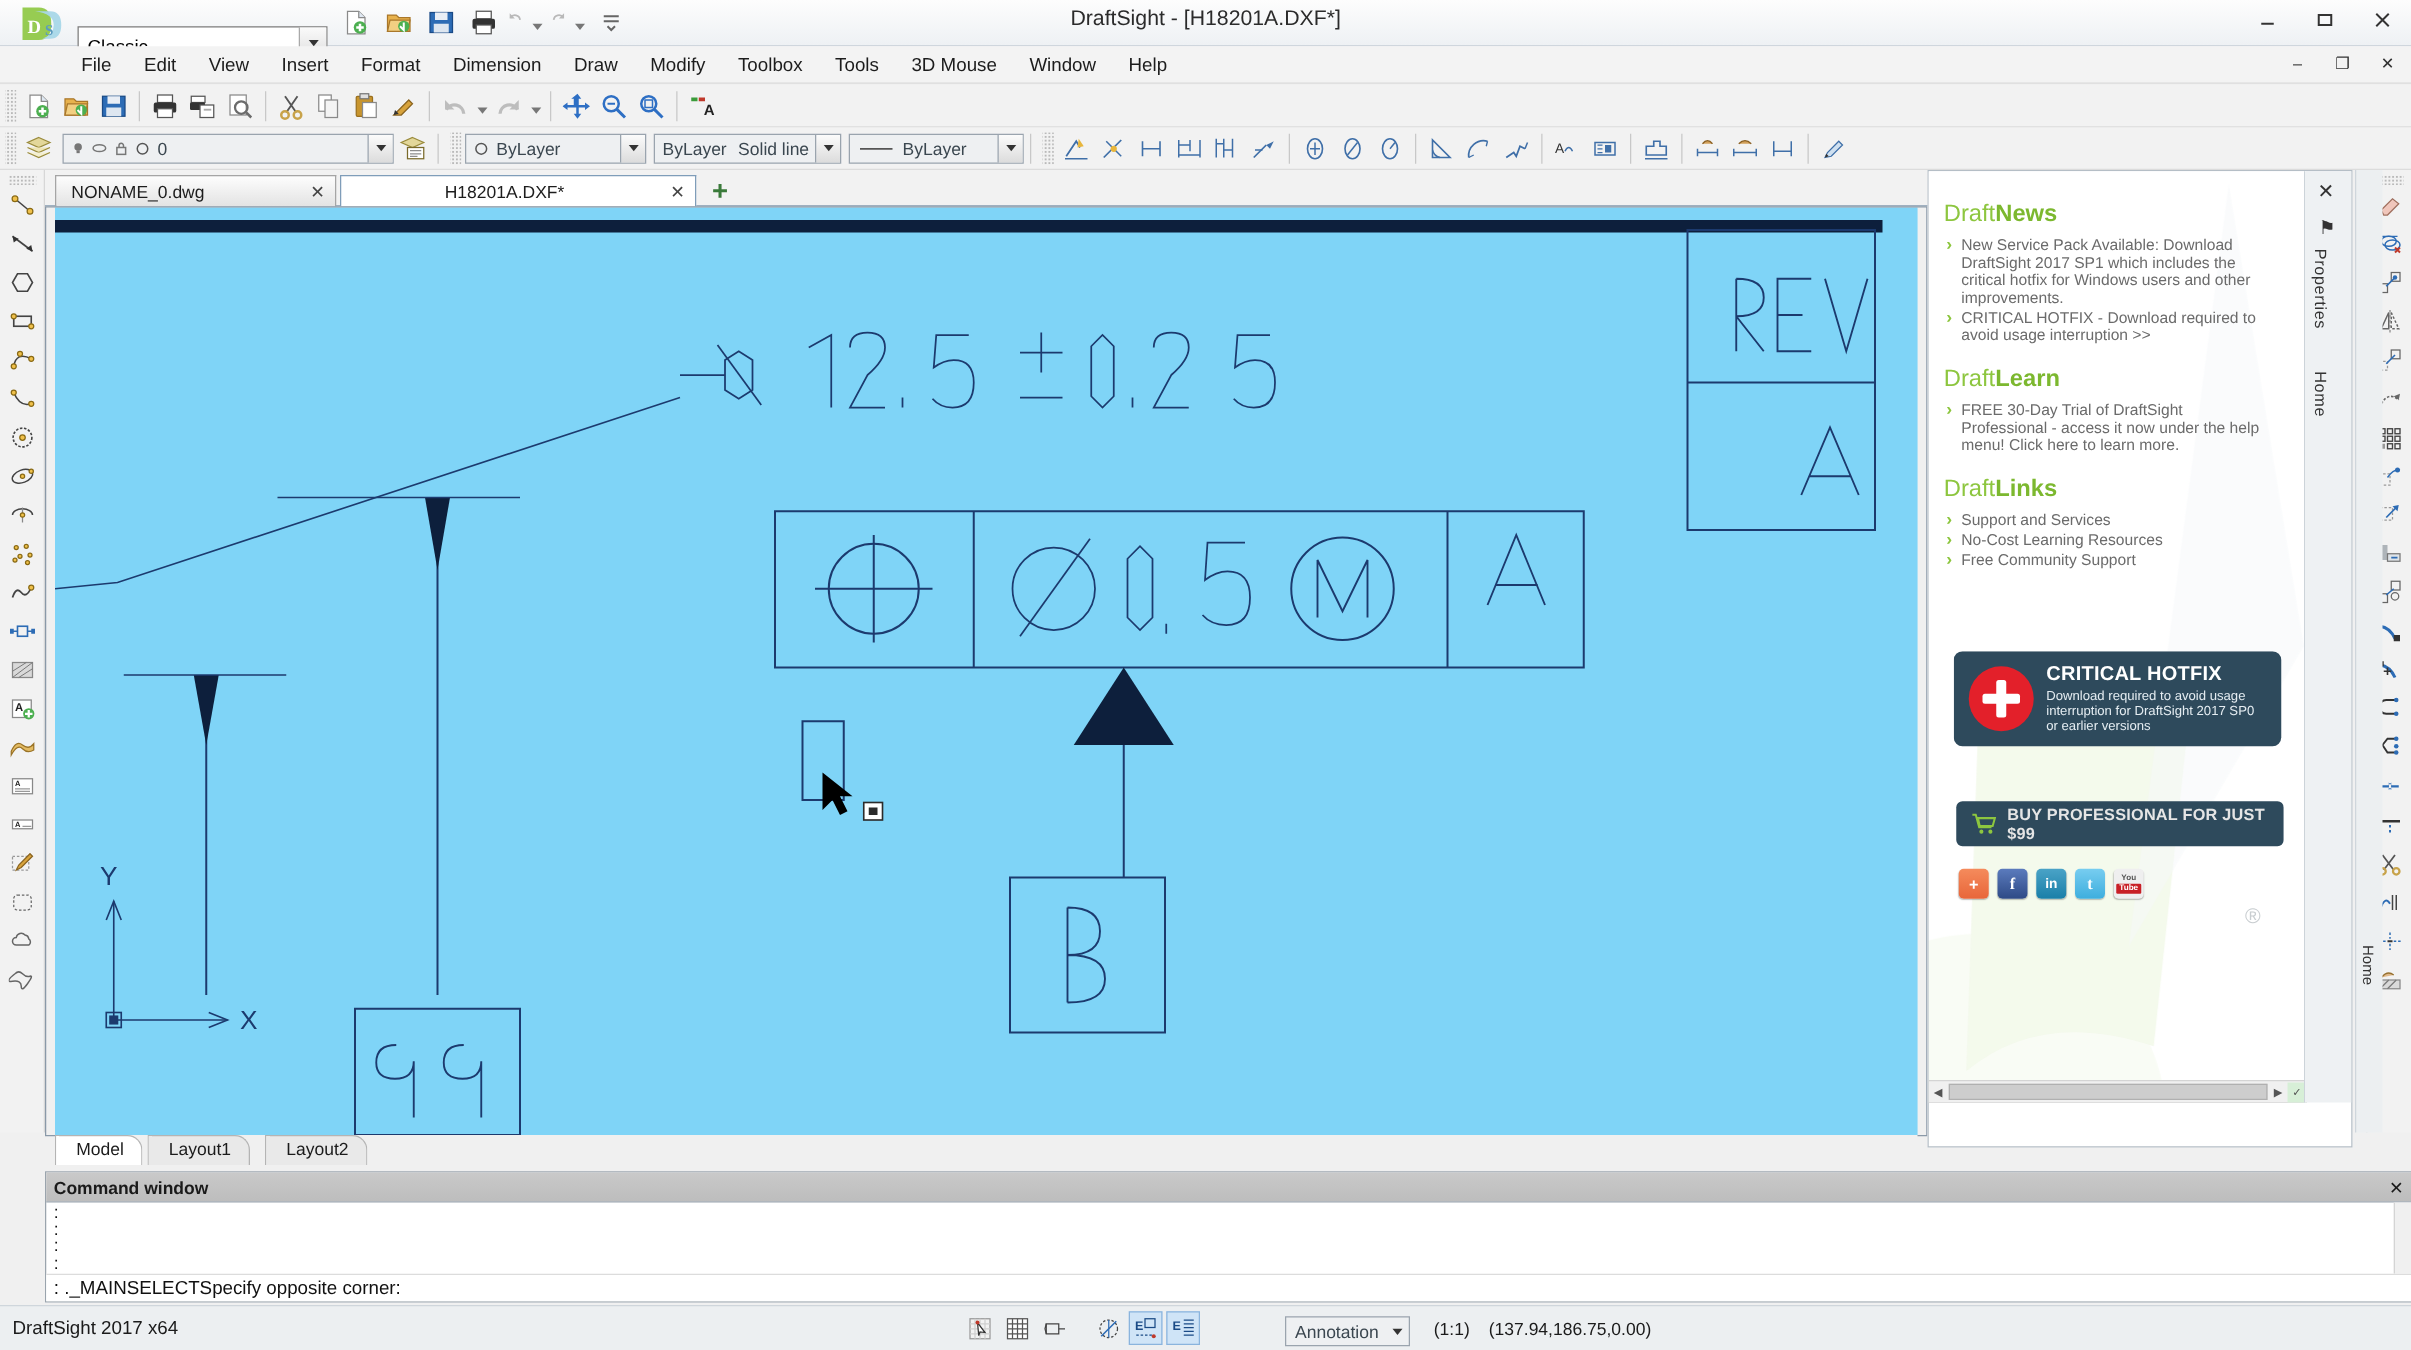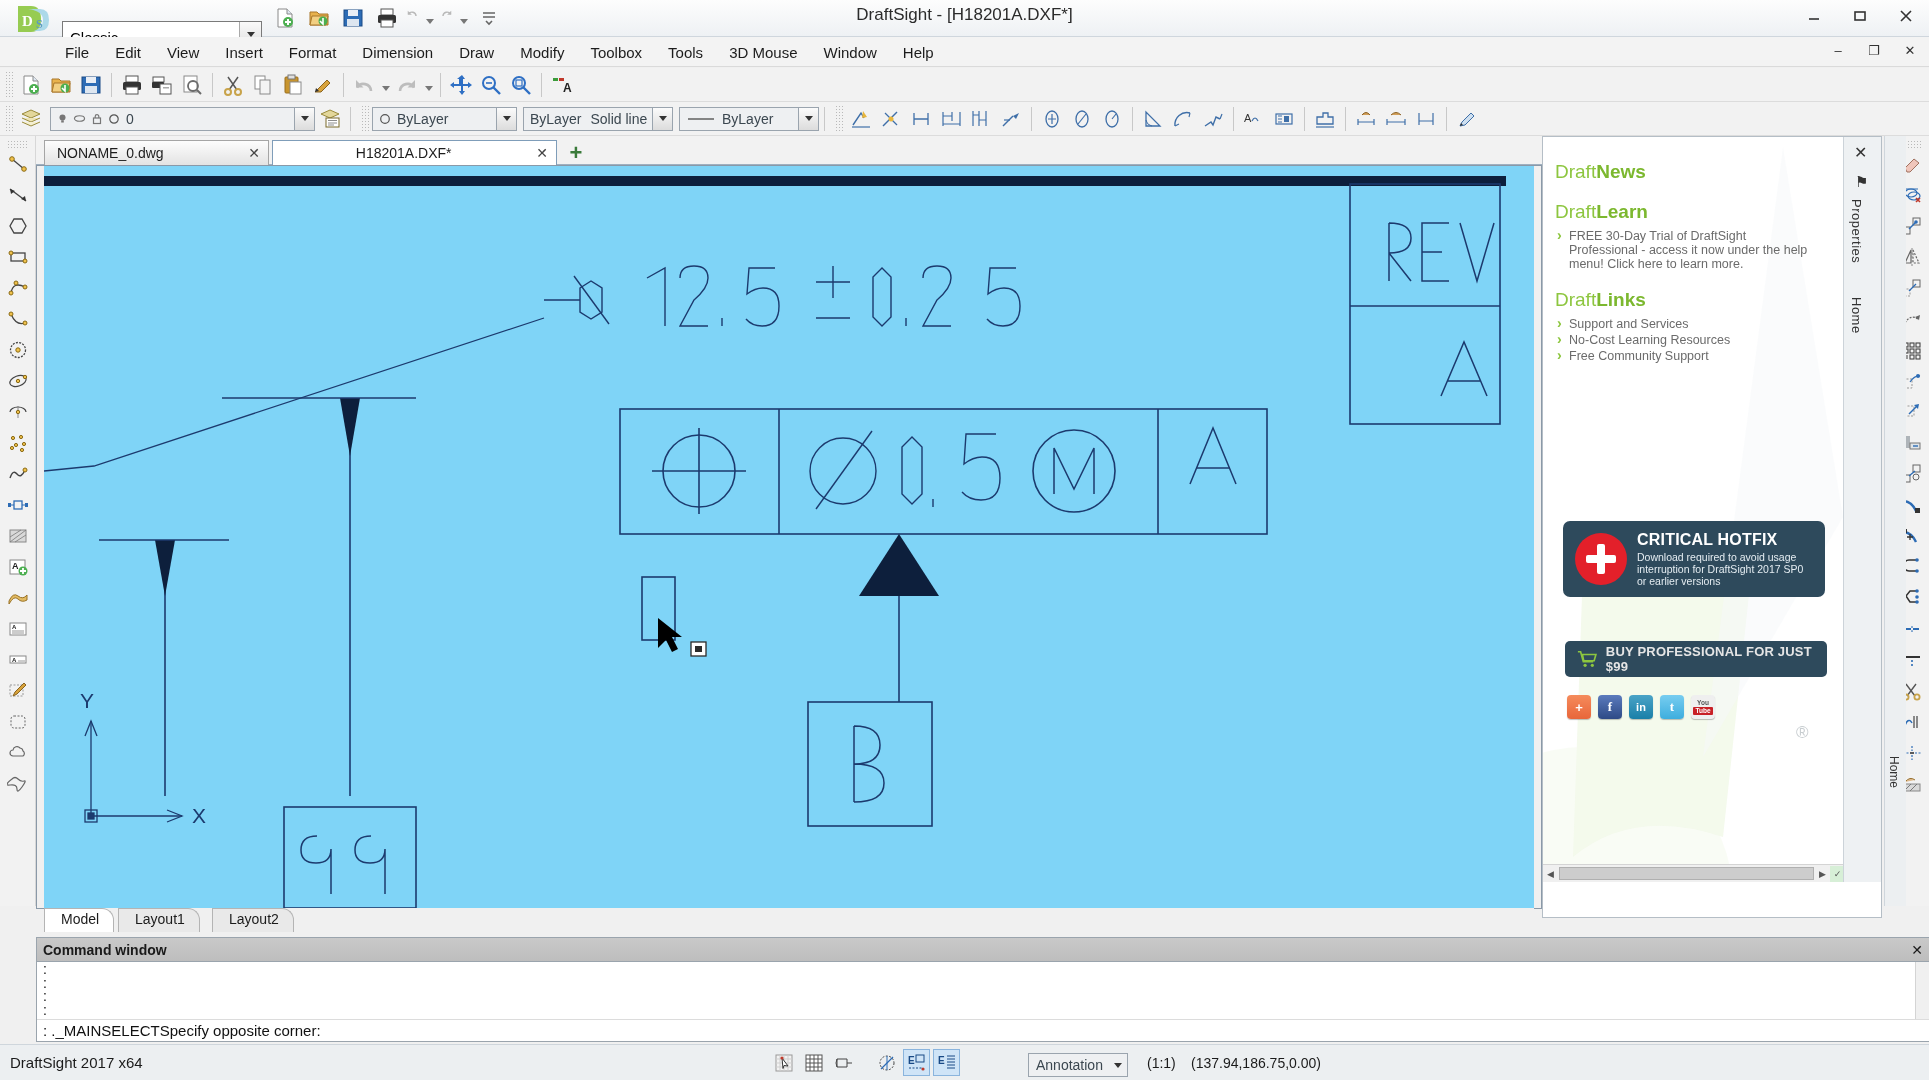--- a/index.html
+++ b/index.html
@@ -1105,20 +1105,24 @@
           <path d="M40 430 q90 -40 170 -10 l-30 280 q-90 -30 -150 20 z" fill="#8dc63f"></path>
           <path d="M240 10 L300 380 L160 620 Z" fill="#9fb8c9" opacity="0.5"></path>
           <circle cx="40" cy="760" r="150" fill="#8dc63f" opacity="0.5"></circle>
         </g>
       </svg>
       <div style="position:absolute;left:253px;top:586px;font-size:17px;color:#c8cdd0;">®</div>
 
       <div style="position:absolute;left:12px;top:24px;width:258px;">
 
         <div class="sect-title"><span>Draft</span><b>News</b></div>
+        <ul class="news-list">
+          <li>New Service Pack Available: Download DraftSight 2017 SP1 which includes the critical hotfix for Windows users and other improvements.</li>
+          <li>CRITICAL HOTFIX - Download required to avoid usage interruption &gt;&gt;</li>
+        </ul>
 
         <div class="sect-title" style="margin-top:18px;"><span>Draft</span><b>Learn</b></div>
         <ul class="news-list">
           <li>FREE 30-Day Trial of DraftSight Professional - access it now under the help menu! Click here to learn more.</li>
         </ul>
 
         <div class="sect-title" style="margin-top:18px;"><span>Draft</span><b>Links</b></div>
         <ul class="news-list">
           <li>Support and Services</li>
           <li>No-Cost Learning Resources</li>

